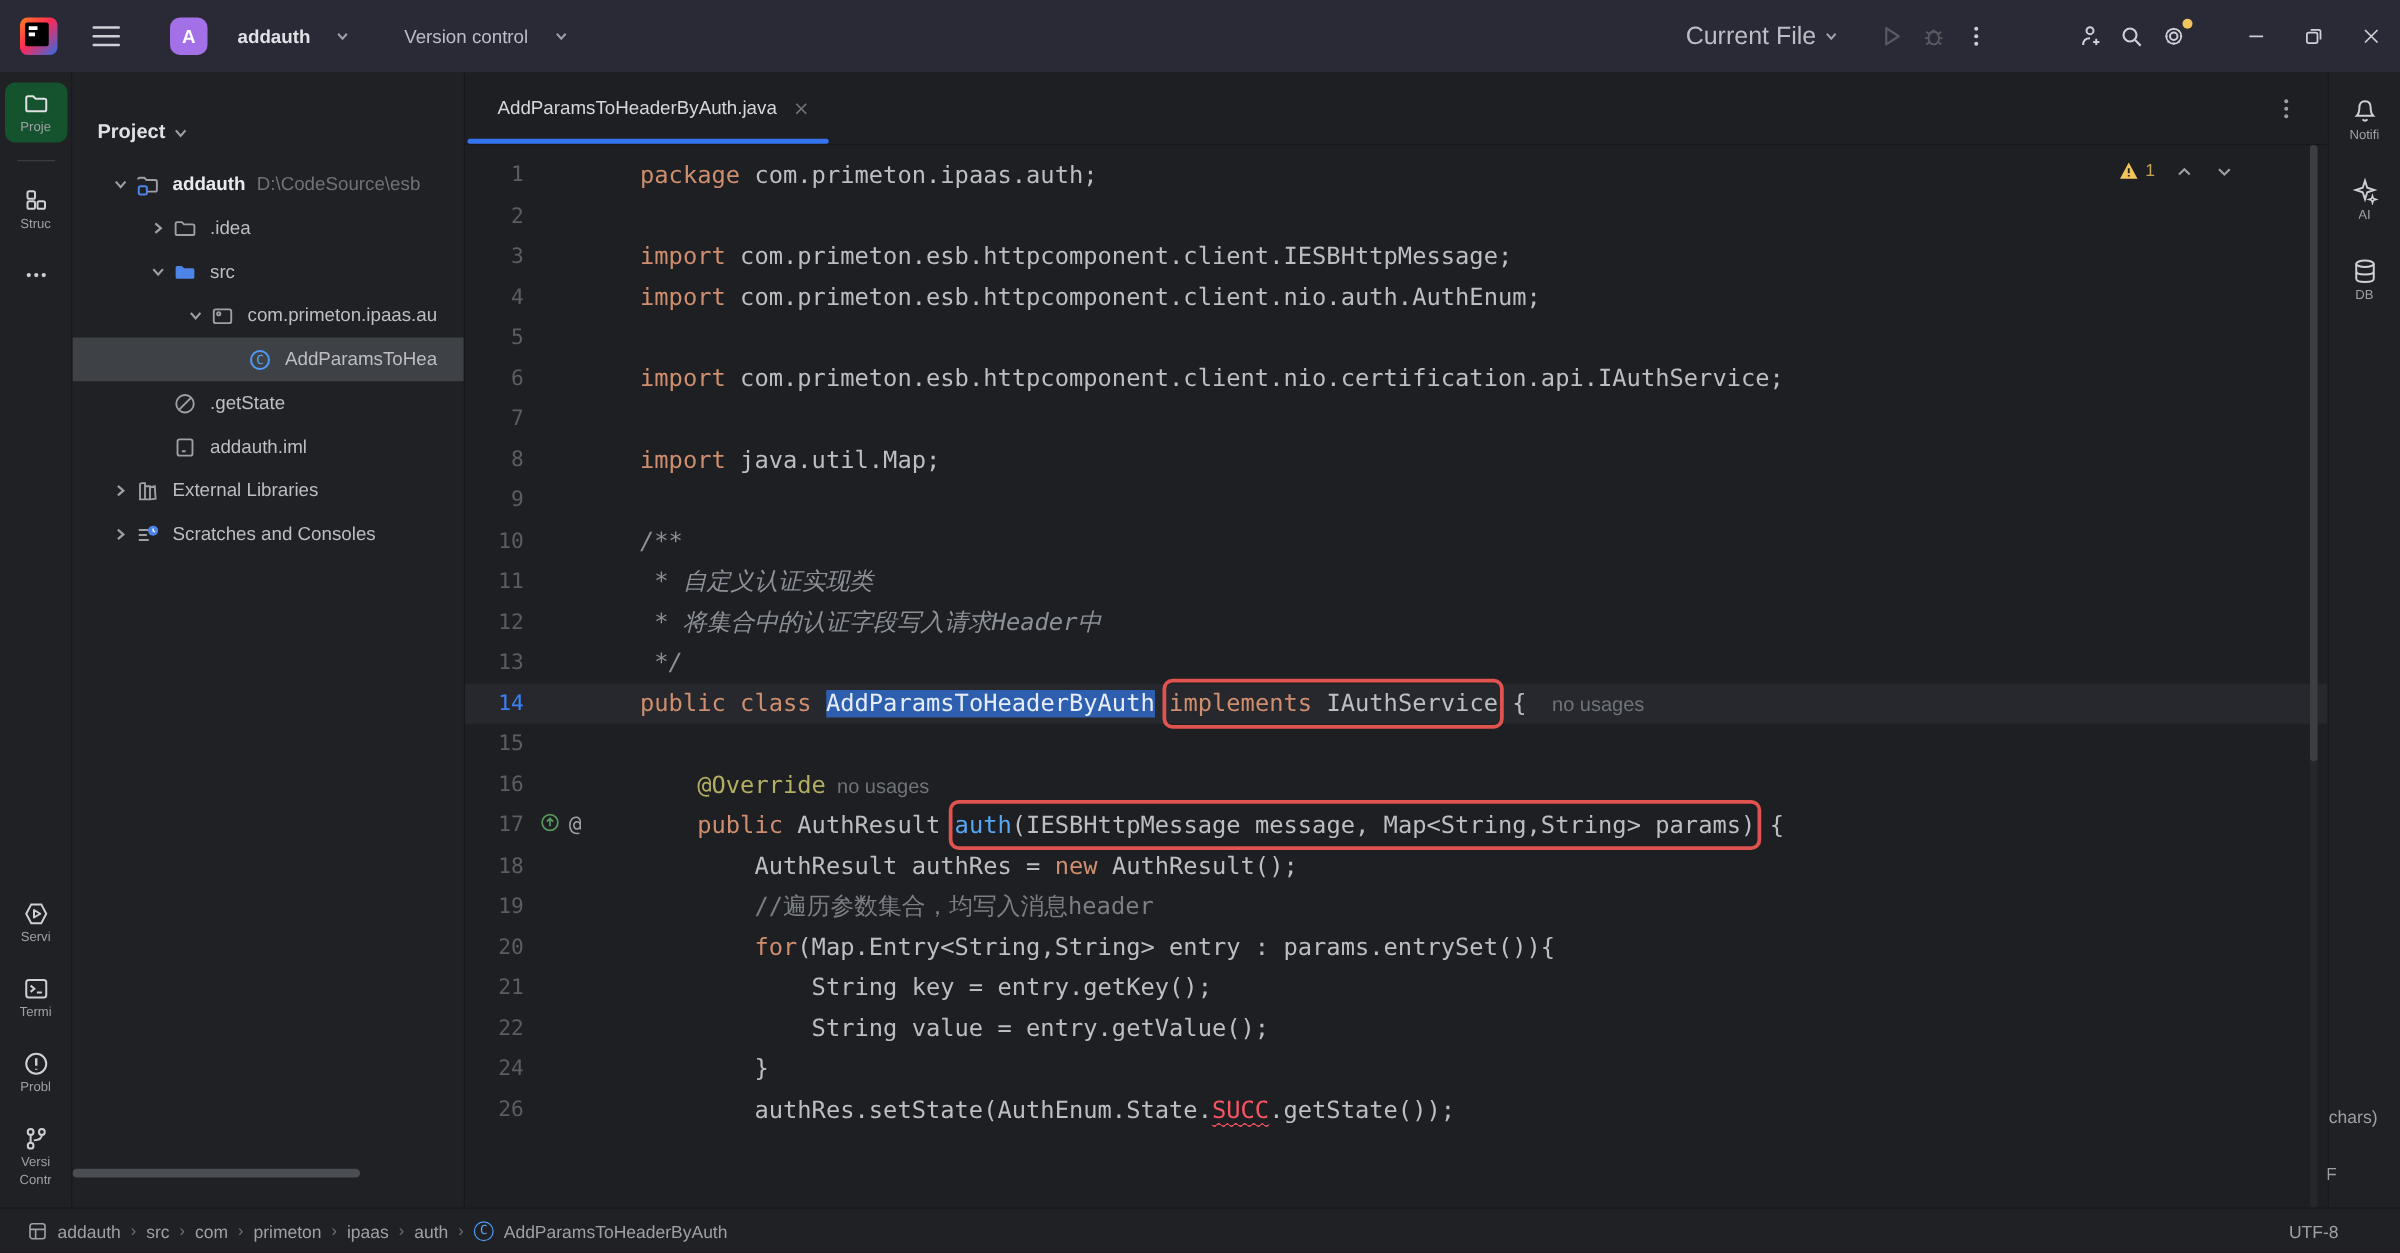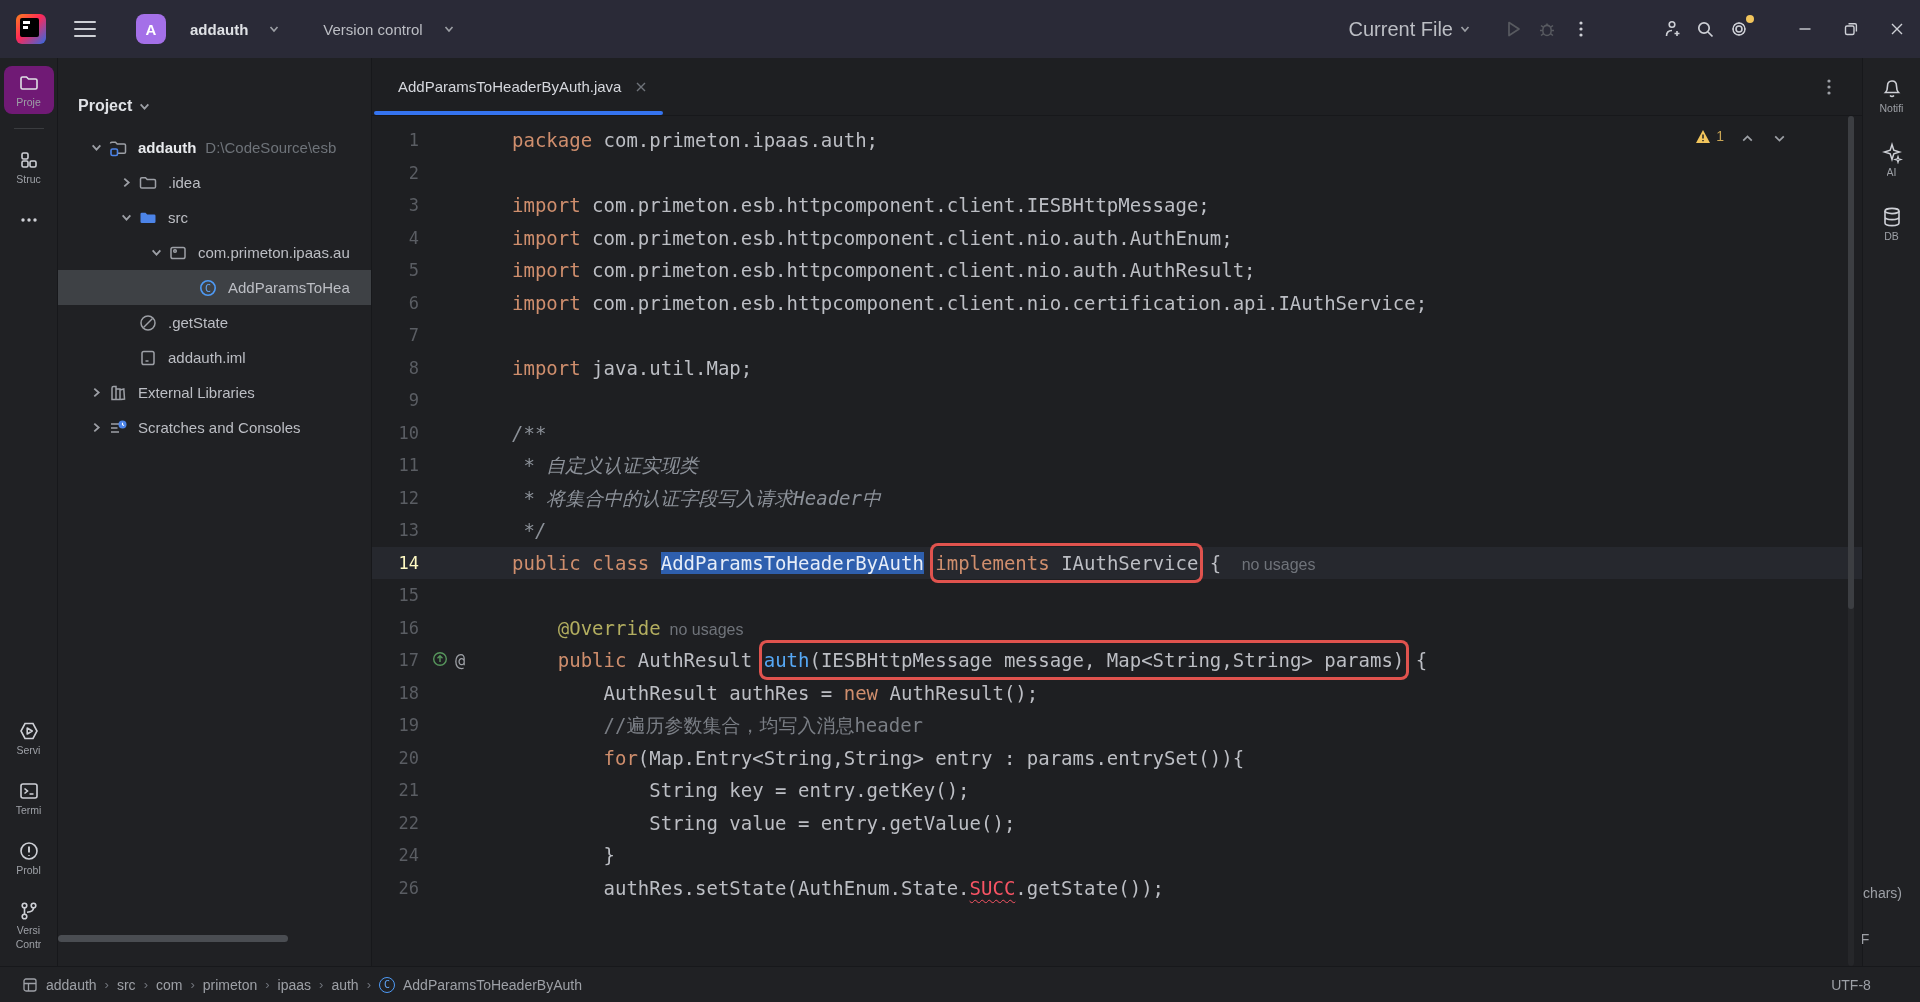--- a/index.html
+++ b/index.html
@@ -35,21 +35,21 @@
   .winctl .tb-btn { width:46px; height:46px; border-radius:0; }
 
   
   .main { flex:1; min-height:0; display:flex; background:#202124; }
 
   
   .stripe { width:58px; flex:none; background:#202124; display:flex; flex-direction:column; align-items:center; }
   .stripe-left { border-right:1px solid #17181B; padding-top:8px; }
   .stripe-item { display:flex; flex-direction:column; align-items:center; gap:3px; padding:6px 3px; border-radius:8px;
     margin-bottom:12px; cursor:pointer; width:50px; }
-  .stripe-item.active { background:#701a75; }
+  .stripe-item.active { background:#14532d; }
   .stripe-item .lbl { font-size:10.5px; color:#9DA0A6; line-height:11px; text-align:center; max-width:46px;
     white-space:nowrap; overflow:hidden; }
   .stripe-div { width:30px; height:1px; background:#3A3C3F; margin:2px 0 14px; }
   .spacer { flex:1; }
   .sicon { width:22px; height:22px; color:#CED0D6; }
   .sicon svg { display:block; }
 
   
   .project-panel { width:314px; flex:none; background:#202124; border-right:1px solid #17181B; position:relative; overflow:hidden; }
   .pp-header { padding:24px 0 0 20px; display:flex; align-items:center; height:72px; }
@@ -73,21 +73,21 @@
   .tab-close { margin-left:12px; color:#6F737A; width:16px; height:16px; }
   .tab::after { content:""; position:absolute; left:2px; right:2px; bottom:0; height:4px; background:#3574F0; border-radius:2px; }
   .tab-kebab { margin-left:auto; align-self:center; margin-right:22px; color:#9DA0A6; width:22px; height:22px; cursor:pointer; }
 
   
   .code-area { flex:1; min-height:0; overflow:hidden; position:relative; padding-top:8px;
     font-family:"DejaVu Sans Mono", monospace; font-size:19px; }
   .code-line { display:flex; height:32.5px; line-height:32.5px; white-space:pre; }
   .code-line.caret-line { background:#26282E; }
   .gutter-num { width:47px; flex:none; text-align:right; color:#5A5D63; font-size:17px; }
-  .gutter-num.active { color:#fef9c3; }
+  .gutter-num.active { color:#3b82f6; }
   .gutter-icons { width:93px; flex:none; display:flex; align-items:center; padding-left:13px; gap:7px; }
   .code-text { flex:none; }
   .tok-kw { color:#CF8E6D; }
   .tok-pl { color:#BCBEC4; }
   .tok-doc { color:#8C9199; font-style:italic; }
   .tok-cmt { color:#7A7E85; }
   .tok-ann { color:#B3AE60; }
   .tok-mth { color:#56A8F5; }
   .tok-err { color:#F75464; text-decoration:underline wavy #F75464 1px; text-underline-offset:4px; }
   .tok-hint { color:#6F737A; font-size:16px; font-family:"Liberation Sans",sans-serif; }
@@ -465,21 +465,21 @@
             <svg width="15" height="15" viewBox="0 0 14 14">
                 <polyline points="3,5 7,9 11,5" fill="none" stroke="currentColor" stroke-width="1.6"></polyline>
               </svg>
           </span>
         </div>
         <div>
             <div class="code-line"><span class="gutter-num">1</span><span class="gutter-icons"></span><span class="code-text"><span class="tok-kw">package</span><span class="tok-pl"> com.primeton.ipaas.auth;</span></span></div>
             <div class="code-line"><span class="gutter-num">2</span><span class="gutter-icons"></span><span class="code-text"></span></div>
             <div class="code-line"><span class="gutter-num">3</span><span class="gutter-icons"></span><span class="code-text"><span class="tok-kw">import</span><span class="tok-pl"> com.primeton.esb.httpcomponent.client.IESBHttpMessage;</span></span></div>
             <div class="code-line"><span class="gutter-num">4</span><span class="gutter-icons"></span><span class="code-text"><span class="tok-kw">import</span><span class="tok-pl"> com.primeton.esb.httpcomponent.client.nio.auth.AuthEnum;</span></span></div>
-            <div class="code-line"><span class="gutter-num">5</span><span class="gutter-icons"></span><span class="code-text"><span class="tok-kw">import</span><span class="tok-pl"> com.primeton.esb.httpcomponent.client.nio.auth.AuthResult;</span></span></div>
+            <div class="code-line"><span class="gutter-num">5</span><span class="gutter-icons"></span></div>
             <div class="code-line"><span class="gutter-num">6</span><span class="gutter-icons"></span><span class="code-text"><span class="tok-kw">import</span><span class="tok-pl"> com.primeton.esb.httpcomponent.client.nio.certification.api.IAuthService;</span></span></div>
             <div class="code-line"><span class="gutter-num">7</span><span class="gutter-icons"></span><span class="code-text"></span></div>
             <div class="code-line"><span class="gutter-num">8</span><span class="gutter-icons"></span><span class="code-text"><span class="tok-kw">import</span><span class="tok-pl"> java.util.Map;</span></span></div>
             <div class="code-line"><span class="gutter-num">9</span><span class="gutter-icons"></span><span class="code-text"></span></div>
             <div class="code-line"><span class="gutter-num">10</span><span class="gutter-icons"></span><span class="code-text"><span class="tok-doc">/**</span></span></div>
             <div class="code-line"><span class="gutter-num">11</span><span class="gutter-icons"></span><span class="code-text"><span class="tok-doc"> * 自定义认证实现类</span></span></div>
             <div class="code-line"><span class="gutter-num">12</span><span class="gutter-icons"></span><span class="code-text"><span class="tok-doc"> * 将集合中的认证字段写入请求Header中</span></span></div>
             <div class="code-line"><span class="gutter-num">13</span><span class="gutter-icons"></span><span class="code-text"><span class="tok-doc"> */</span></span></div>
             <div class="code-line caret-line"><span class="gutter-num active">14</span><span class="gutter-icons"></span><span class="code-text"><span class="tok-kw">public class </span><span class="tok-sel">AddParamsToHeaderByAuth</span><span class="tok-pl"> </span><span class="tok-box"><span class="tok-kw">implements </span><span class="tok-pl">IAuthService</span></span><span class="tok-pl"> { </span><span class="tok-hint">  no usages</span></span></div>
             <div class="code-line"><span class="gutter-num">15</span><span class="gutter-icons"></span><span class="code-text"></span></div>

